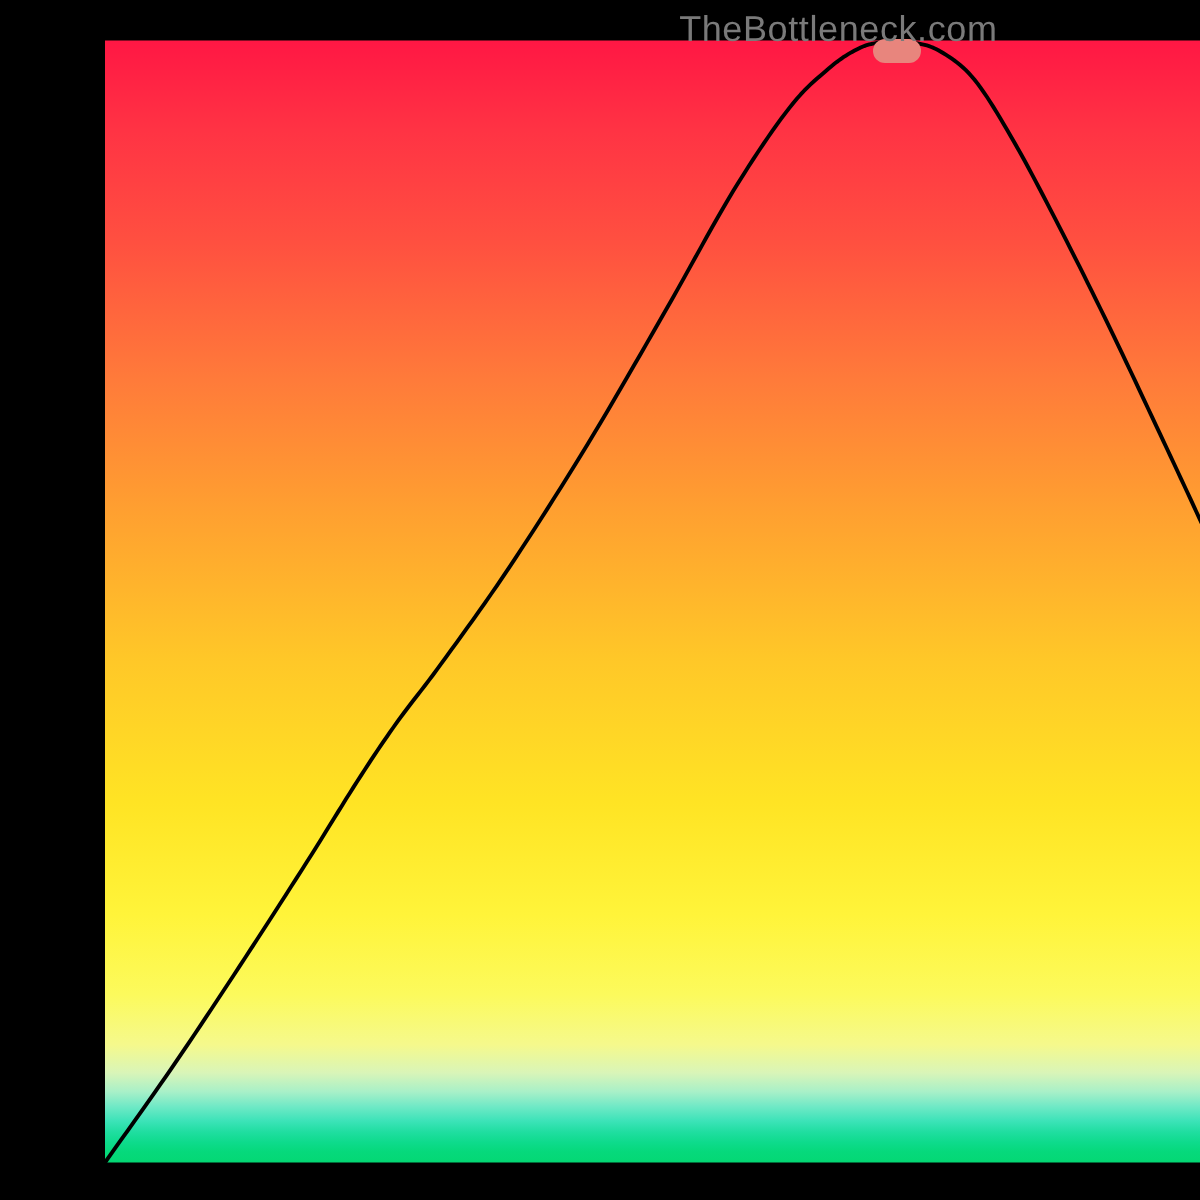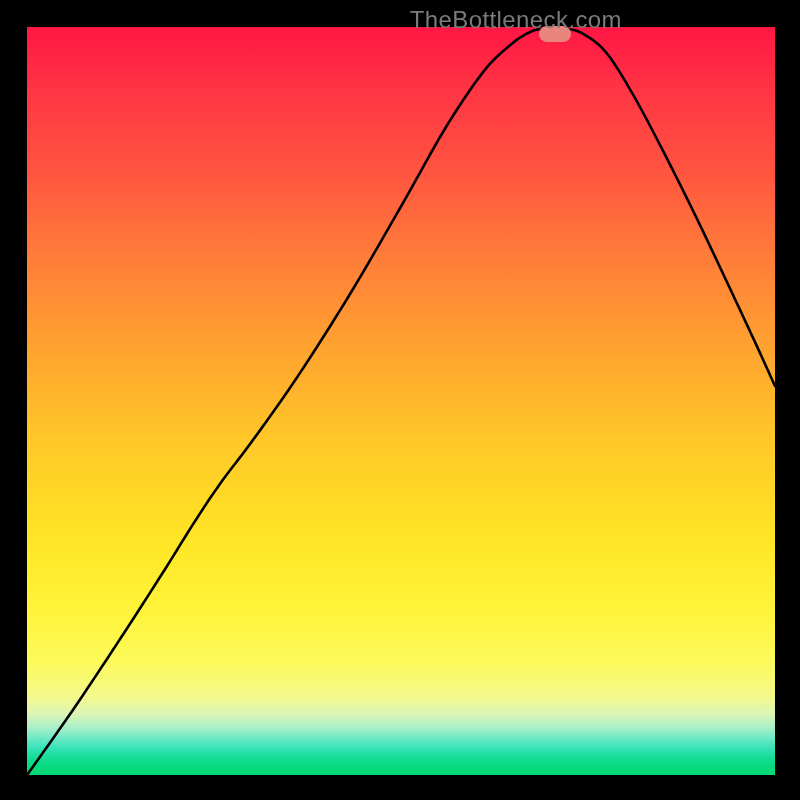--- a/index.html
+++ b/index.html
@@ -7,20 +7,21 @@
     padding: 0;
     width: 800px;
     height: 800px;
     background: #000000;
     overflow: hidden;
   }
   .container {
     position: relative;
     width: 636px;
     height: 800px;
+    margin-left: 43px;
   }
   .watermark {
     position: absolute;
     top: 6px;
     right: 14px;
     color: #7a7a7a;
     font-family: Arial, Helvetica, sans-serif;
     font-size: 24px;
     font-weight: 500;
     letter-spacing: 0.4px;

